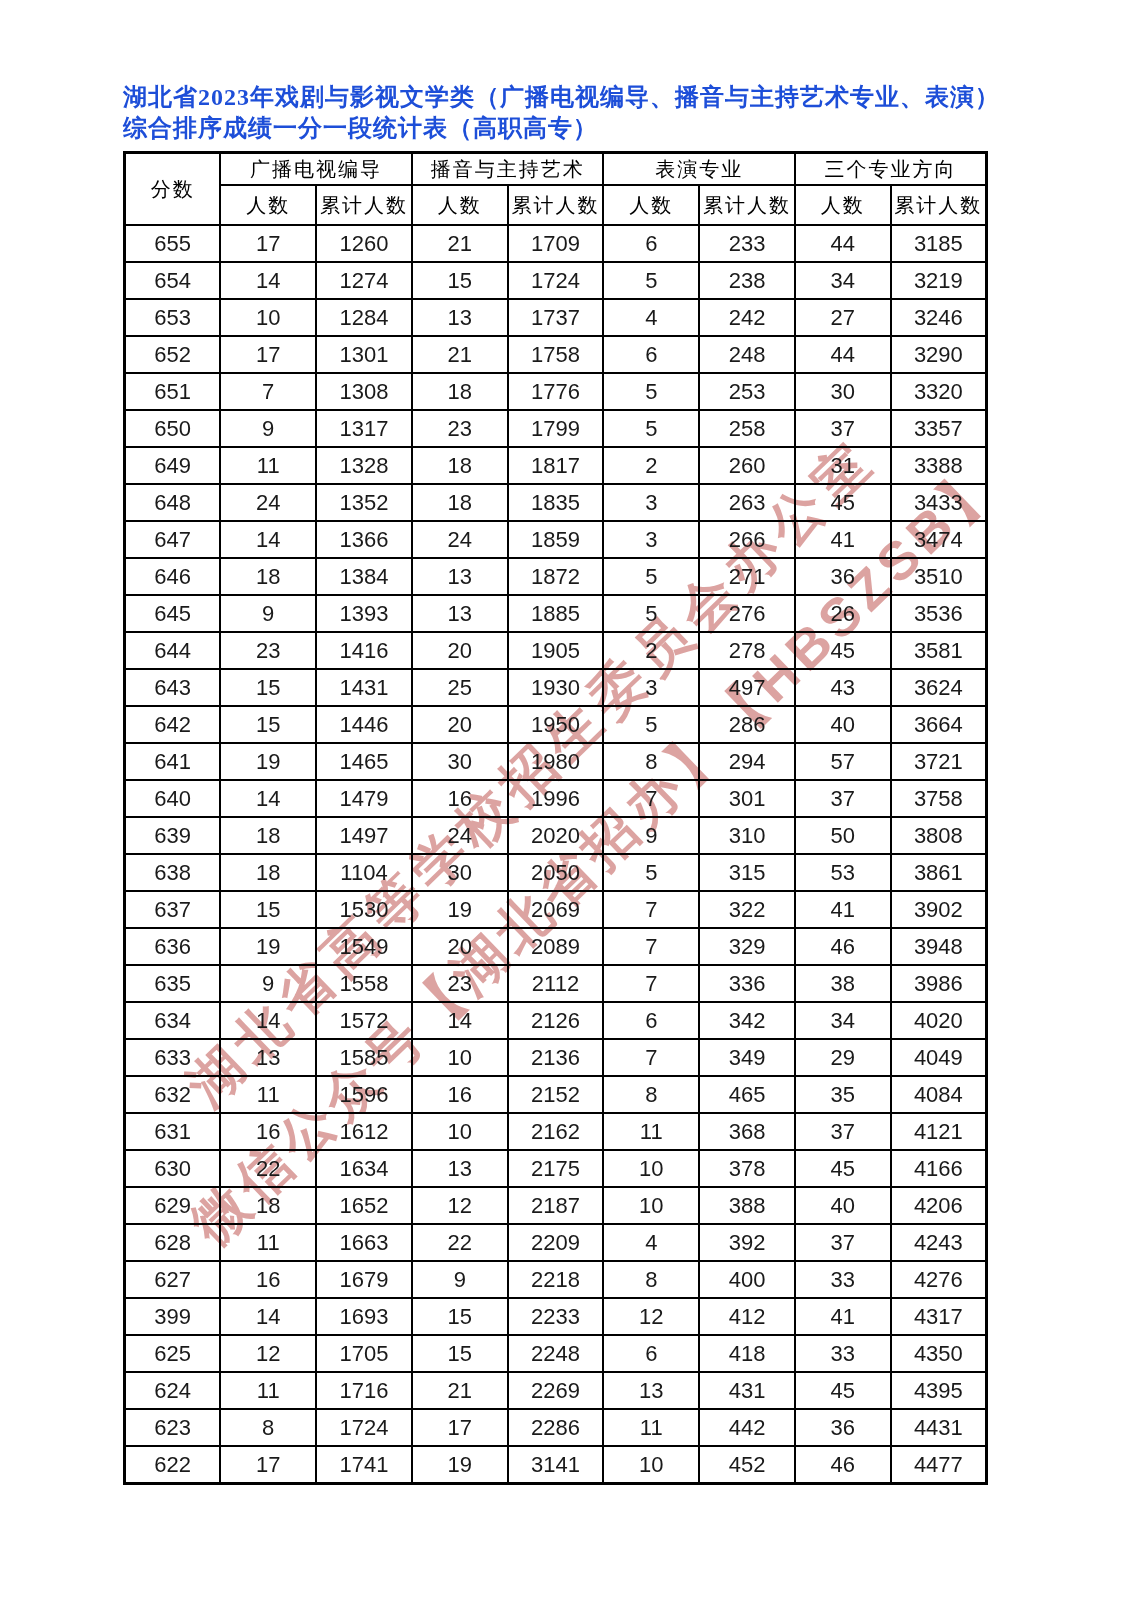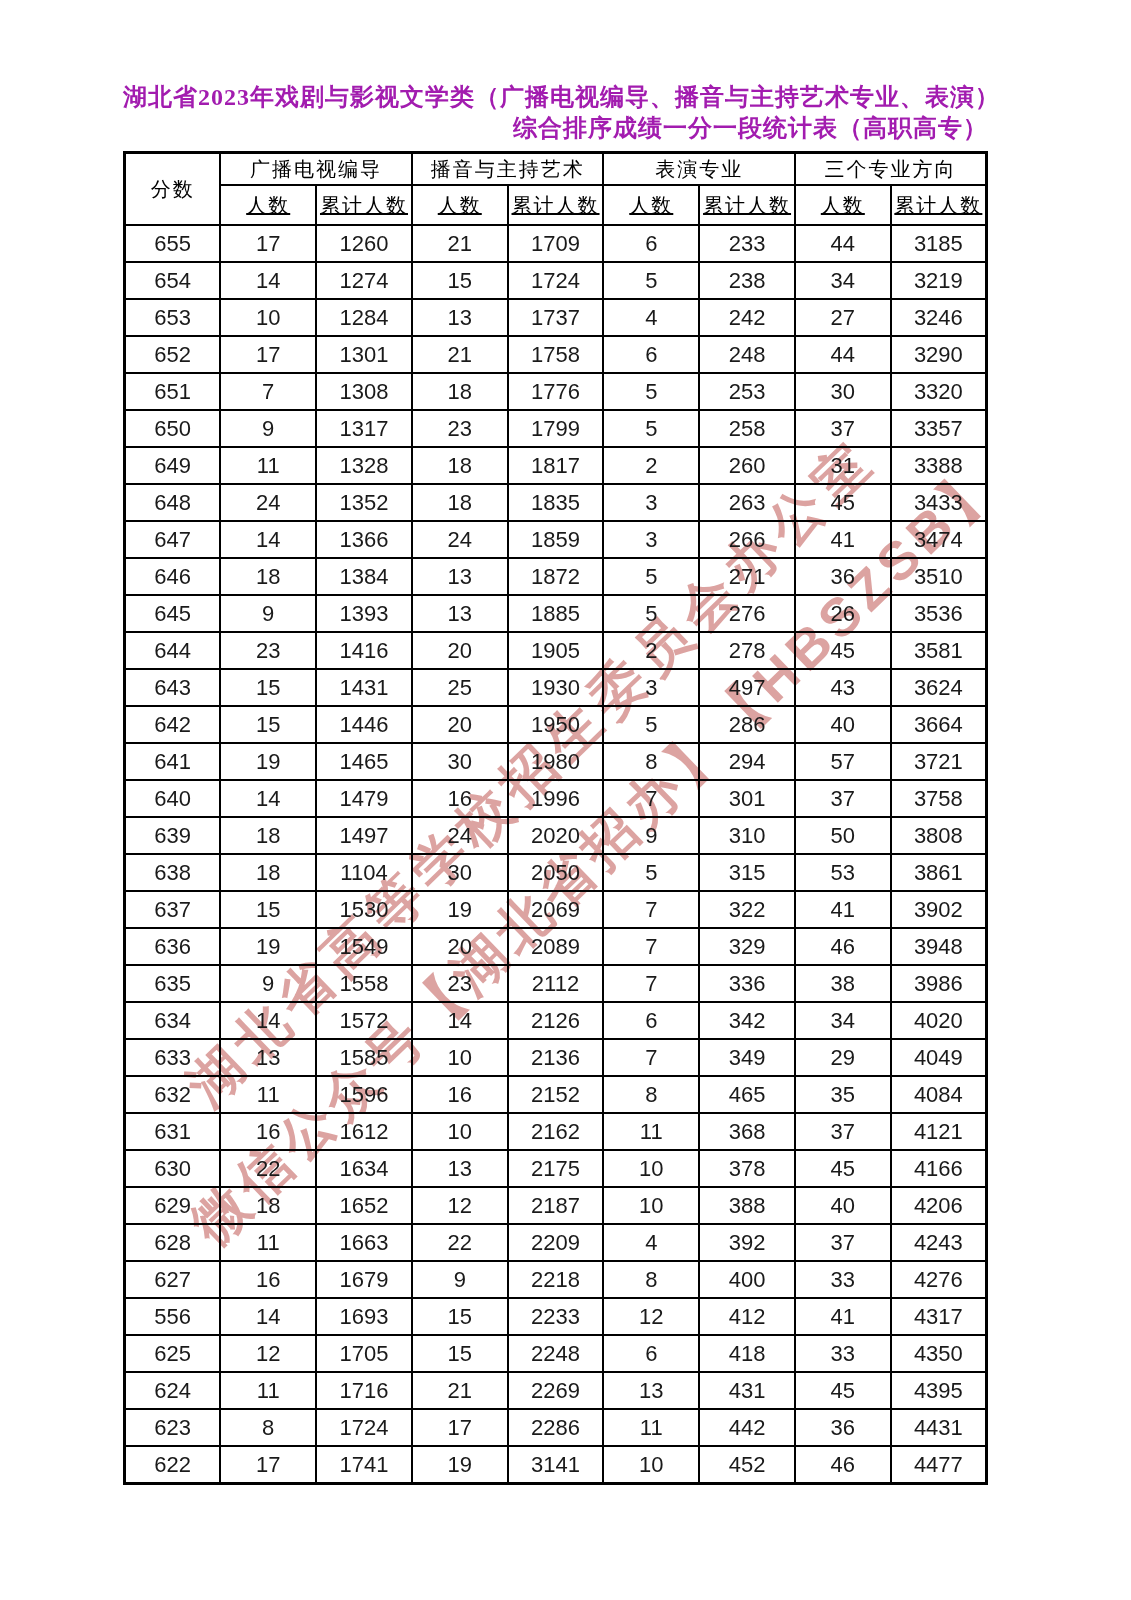--- a/index.html
+++ b/index.html
@@ -4,21 +4,21 @@
 <style>
   html,body{margin:0;padding:0;}
   body{
     width:1131px;height:1600px;position:relative;overflow:hidden;
     background:#ffffff;
     font-family:"Liberation Serif","DejaVu Serif",serif;
   }
   .page{position:absolute;inset:0;}
   .title-block{
     position:absolute;left:123px;top:82px;width:865px;
-    text-align:right;color:#a21caf;z-index:2;
+    text-align:left;color:#1d4ed8;z-index:2;
   }
   .title-line{
     font-size:24px;line-height:31px;font-weight:700;
     letter-spacing:1px;white-space:nowrap;
   }
   
   .wm{
     position:absolute;z-index:1;white-space:nowrap;
     font-weight:700;
     font-family:"Liberation Sans","DejaVu Sans",sans-serif;
@@ -37,21 +37,21 @@
   }
   .score-table th,.score-table td{
     border:2px solid #000;text-align:center;vertical-align:middle;
     padding:0;color:#000;background:transparent;overflow:hidden;
   }
   .score-table thead th{
     font-weight:400;font-size:20px;letter-spacing:2px;
     font-family:"Liberation Serif","DejaVu Serif",serif;
   }
   .score-table thead tr.group-row th{height:30px;}
-  .score-table thead tr.sub-row th{height:38px;text-decoration:underline;}
+  .score-table thead tr.sub-row th{height:38px;}
   .score-table tbody td{
     height:35px;font-size:22px;letter-spacing:0;
     font-family:"Liberation Sans","DejaVu Sans",sans-serif;
     color:#1a1a1a;
   }
 </style>
 </head>
 <body>
 
 <div class="page">
@@ -409,21 +409,21 @@
           <td>16</td>
           <td>1679</td>
           <td>9</td>
           <td>2218</td>
           <td>8</td>
           <td>400</td>
           <td>33</td>
           <td>4276</td>
         </tr>
         <tr>
-          <td>556</td>
+          <td>399</td>
           <td>14</td>
           <td>1693</td>
           <td>15</td>
           <td>2233</td>
           <td>12</td>
           <td>412</td>
           <td>41</td>
           <td>4317</td>
         </tr>
         <tr>

